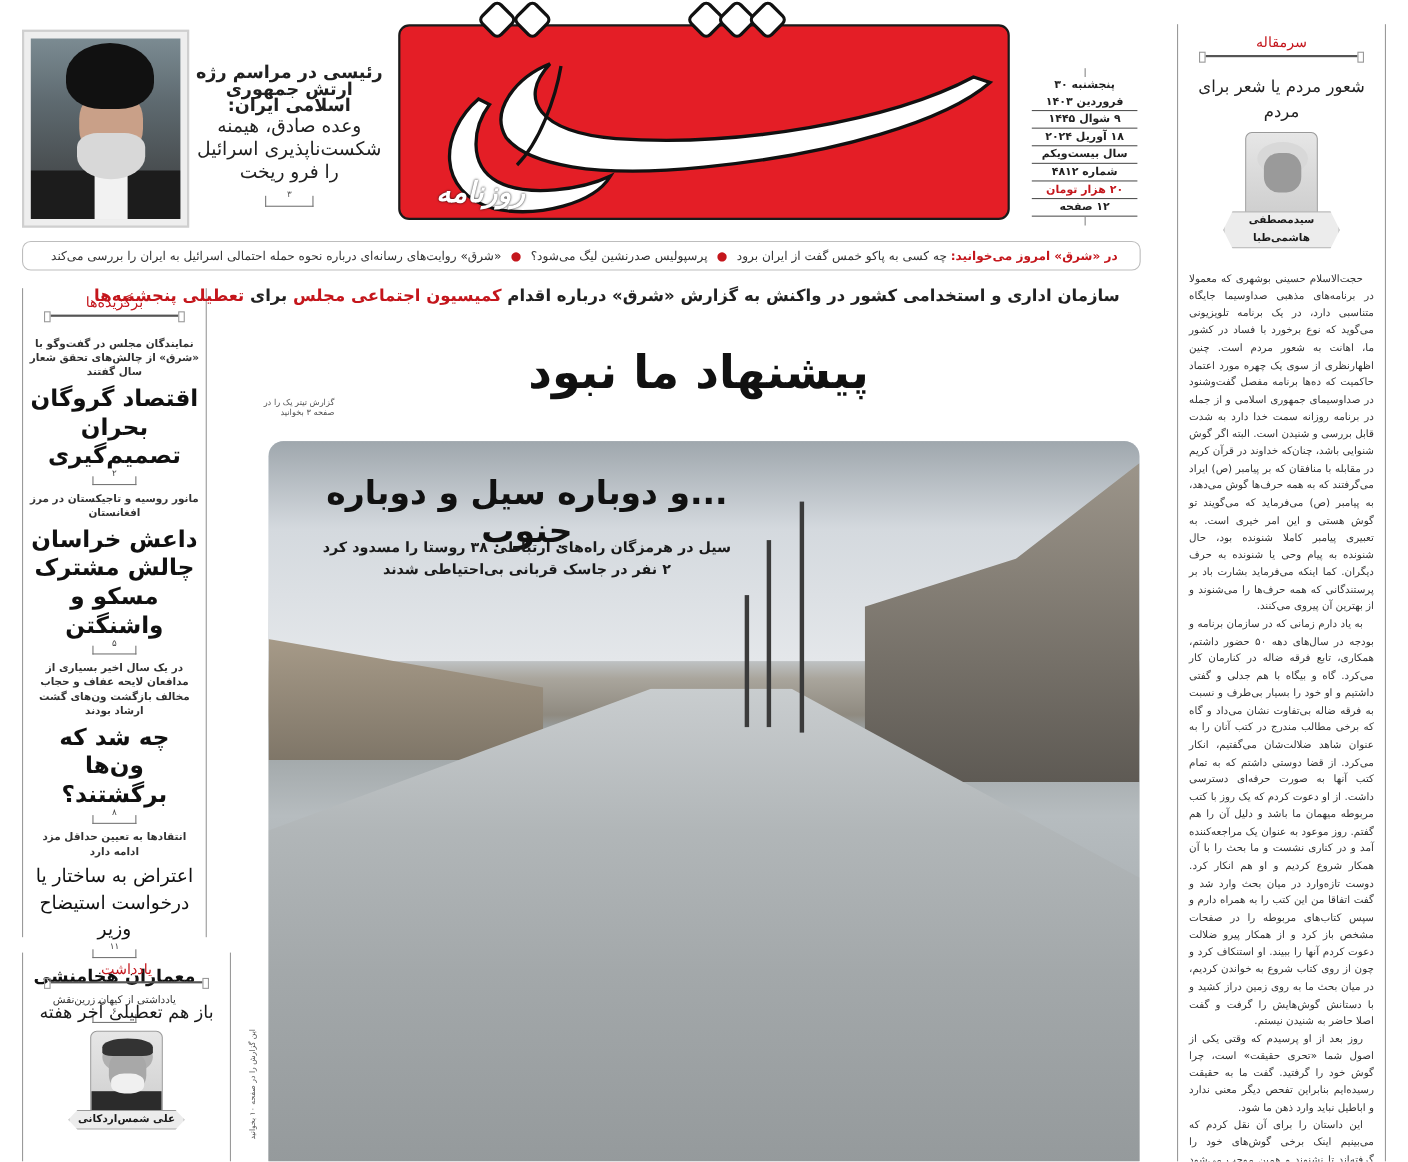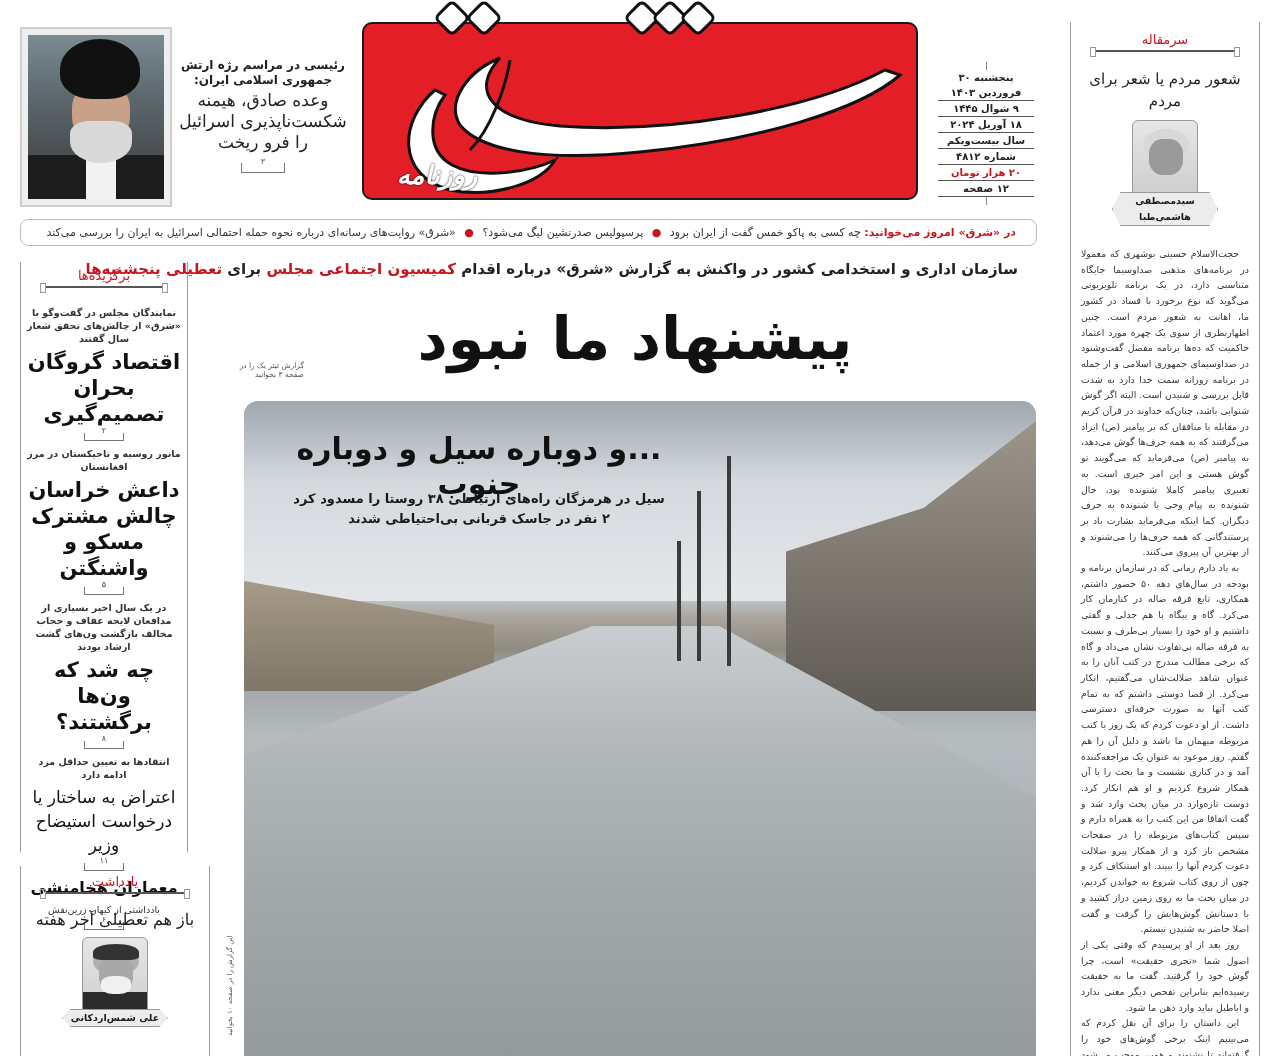--- a/index.html
+++ b/index.html
@@ -35,21 +35,21 @@
     border: 2px solid #cfcfcf; background: #eeeeee; padding: 6px;
   }
   .top-photo .ph { width: 100%; height: 100%; background: linear-gradient(180deg,#7b8b92 0%,#5e6a70 35%,#3a3a3a 100%); position: relative; overflow: hidden; }
   .face-turban { position:absolute; left:32px; top:4px; width:80px; height:60px; border-radius:50% 50% 40% 40%; background:#111; }
   .face-skin { position:absolute; left:44px; top:48px; width:58px; height:62px; border-radius:40% 40% 45% 45%; background:#c9a088; }
   .face-beard { position:absolute; left:42px; top:86px; width:62px; height:42px; border-radius:30% 30% 50% 50%; background:#d8d8d8; }
   .face-robe { position:absolute; left:0; top:120px; width:100%; height:60px; background:#1c1c1c; }
   .face-collar { position:absolute; left:58px; top:122px; width:30px; height:50px; background:#f2f2f2; }
 
   .top-story { left: 176px; top: 58px; width: 174px; text-align: center; }
-  .top-story .kicker { font-size: 12px; font-weight: bold; line-height: 15px; color: #222; }
+  .top-story .kicker { font-size: 16px; font-weight: bold; line-height: 15px; color: #222; }
   .top-story .title { font-family: "DejaVu Serif", serif; font-size: 17px; line-height: 21px; margin-top: 2px; color: #222; }
   .page-tag { margin: 10px auto 0; width: 44px; height: 10px; border-bottom: 1px solid #777; border-left: 1px solid #777; border-right: 1px solid #777; position: relative; }
   .page-tag span { position:absolute; top:-6px; left:0; right:0; text-align:center; font-size:8px; color:#555; background:#fff; width:14px; margin:0 auto; }
 
   
   .ticker {
     left: 20px; top: 219px; width: 1017px; height: 27px;
     border: 1px solid #bdbdbd; border-radius: 8px;
     font-size: 11px; line-height: 25px; padding: 0 20px; white-space: nowrap; overflow: hidden; color: #333;
   }
@@ -85,21 +85,21 @@
   .portrait .hair { position:absolute; left:10px; top:8px; width:46px; height:30px; border-radius:50%; background:#b0b0b0; }
   .name-plate {
     width: 106px; margin: -2px auto 0; text-align: center; font-size: 9.5px; font-weight: bold;
     line-height: 16px; border: 1px solid #999; background: #ececec;
     clip-path: polygon(8% 0, 92% 0, 100% 50%, 92% 100%, 8% 100%, 0 50%);
   }
 
   
   .surtitle { left: 240px; top: 260px; width: 778px; text-align: center; font-size: 15px; font-weight: bold; color: #222; white-space: nowrap; }
   .surtitle .red { color: #c4161c; margin-top: 23px; }
-  .main-head { left: 400px; top: 296px; width: 470px; text-align: center; font-size: 59px; font-weight: bold; line-height: 86px; color: #111; letter-spacing: -1px; }
+  .main-head { left: 400px; top: 296px; width: 470px; text-align: center; font-size: 42px; font-weight: bold; line-height: 86px; color: #111; letter-spacing: -1px; }
   .report-ref { left: 232px; top: 361px; width: 72px; font-size: 7.5px; line-height: 9px; color: #555; text-align: right; }
 
   .photo {
     left: 244px; top: 401px; width: 792px; height: 655px; border-radius: 14px 14px 0 0; overflow: hidden;
     background: linear-gradient(180deg, #d7dde3 0%, #e2e6ea 18%, #c3c8cc 30%, #a9a59c 33%, #8f8a80 38%, #9aa0a1 40%, #b6bcbf 52%, #a8aeb1 70%, #8f9598 100%);
   }
   .photo .sky { position:absolute; left:0; top:0; width:100%; height:200px; background: linear-gradient(180deg,#9fa7ad 0%,#d4d9de 40%,#e4e7ea 100%); }
   .photo .wall-l { position:absolute; left:0; top:180px; width:250px; height:110px; background:linear-gradient(180deg,#a69a88,#7f7668); clip-path: polygon(0 0, 100% 40%, 100% 100%, 0 100%); }
   .photo .wall-r { position:absolute; right:0; top:20px; width:250px; height:290px; background:linear-gradient(180deg,#9c958a,#5e5a54); clip-path: polygon(0 45%, 55% 30%, 100% 0, 100% 100%, 0 100%); }
   .photo .water { position:absolute; left:0; top:225px; width:100%; height:430px; background: linear-gradient(180deg,#c9cdcf 0%,#b1b6b8 30%,#a3a8aa 60%,#959a9c 100%); clip-path: polygon(0 30%, 44% 0, 60% 0, 100% 40%, 100% 100%, 0 100%); }

